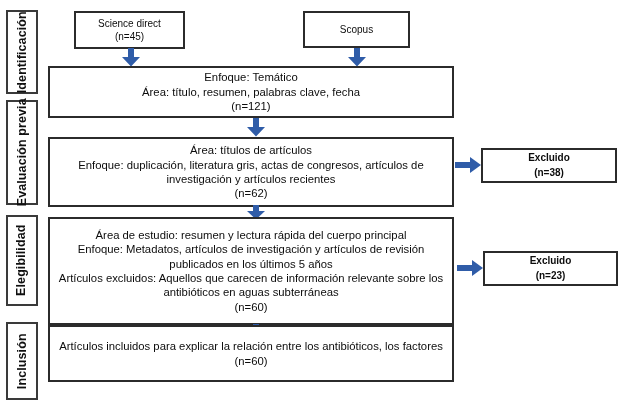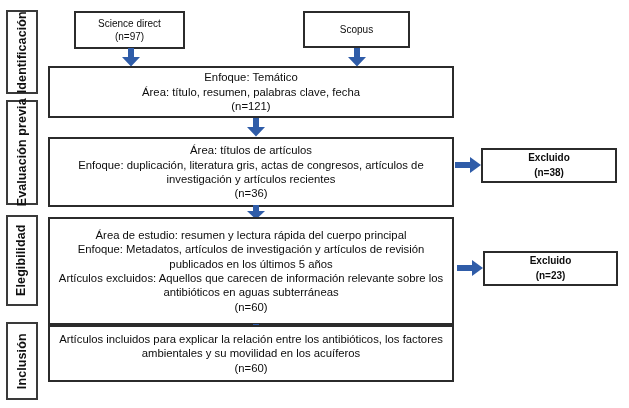--- a/index.html
+++ b/index.html
@@ -85,21 +85,21 @@
   <div class="stage-box" style="left:6px; top:215px; width:32px; height:91px;">
     <span class="stage-label">Elegibilidad</span>
   </div>
 
   <div class="stage-box" style="left:6px; top:322px; width:32px; height:78px;">
     <span class="stage-label">Inclusión</span>
   </div>
 
   <div class="node src" style="left:74px; top:11px; width:111px; height:38px;">
     <span class="line">Science direct</span>
-    <span class="line">(n=97)</span>
+    <span class="line">(n=45)</span>
   </div>
 
   <div class="node src" style="left:303px; top:11px; width:107px; height:37px;">
     <span class="line">Scopus</span>
   </div>
 
   <div class="arrow" style="left:121px; top:48px;">
     <svg width="20" height="19" viewBox="0 0 20 19" aria-hidden="true">
       <path d="M7,0 H13 V9 H19 L10,18.5 L1,9 H7 Z" fill="#2f5ca8"></path>
     </svg>
@@ -120,21 +120,21 @@
   <div class="arrow" style="left:246px; top:118px;">
     <svg width="20" height="19" viewBox="0 0 20 19" aria-hidden="true">
       <path d="M7,0 H13 V9 H19 L10,18.5 L1,9 H7 Z" fill="#2f5ca8"></path>
     </svg>
   </div>
 
   <div class="node wide" style="left:48px; top:137px; width:406px; height:70px;">
     <span class="line">Área: títulos de artículos</span>
     <span class="line">Enfoque: duplicación, literatura gris, actas de congresos, artículos de</span>
     <span class="line">investigación y artículos recientes</span>
-    <span class="line">(n=36)</span>
+    <span class="line">(n=62)</span>
   </div>
 
   <div class="arrow" style="left:455px; top:156px;">
     <svg width="27" height="18" viewBox="0 0 27 18" aria-hidden="true">
       <path d="M0,6 H15 V1 L26,9 L15,17 V12 H0 Z" fill="#2f5ca8"></path>
     </svg>
   </div>
 
   <div class="node excl" style="left:481px; top:148px; width:136px; height:35px;">
     <span class="line">Excluido</span>
@@ -168,17 +168,16 @@
   </div>
 
   <div class="arrow" style="left:246px; top:324px;">
     <svg width="20" height="17" viewBox="0 0 20 17" aria-hidden="true">
       <path d="M7,0 H13 V7 H19 L10,16.5 L1,7 H7 Z" fill="#2f5ca8"></path>
     </svg>
   </div>
 
   <div class="node wide" style="left:48px; top:325px; width:406px; height:57px;">
     <span class="line">Artículos incluidos para explicar la relación entre los antibióticos, los factores</span>
-    <span class="line">ambientales y su movilidad  en los acuíferos</span>
     <span class="line">(n=60)</span>
   </div>
 
 </div>
 
 </body></html>

